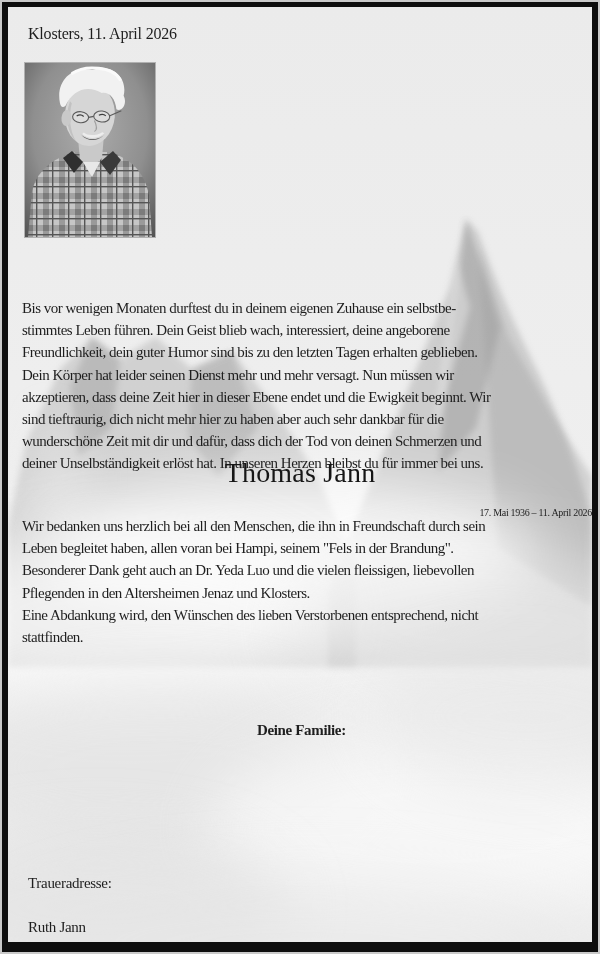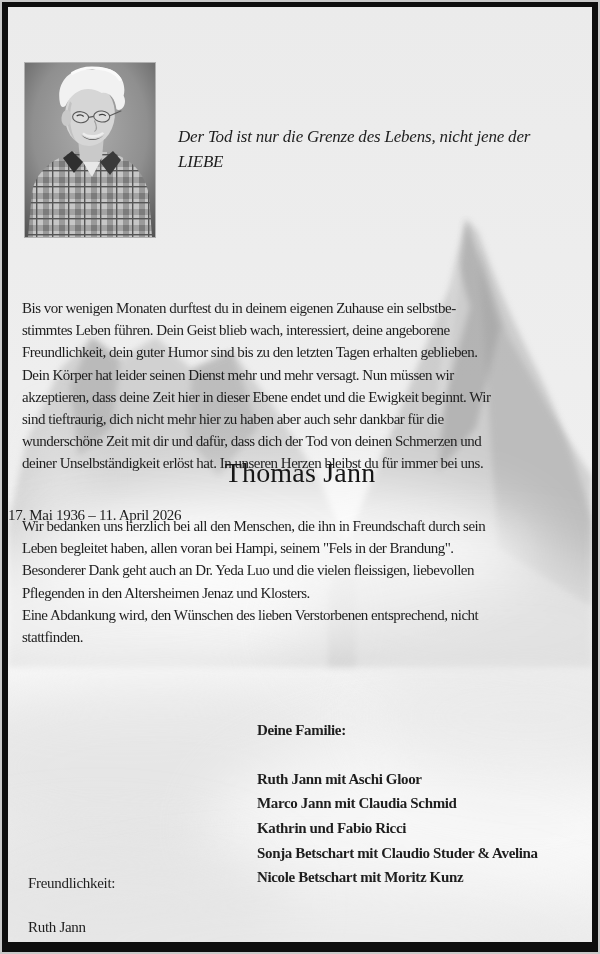--- a/index.html
+++ b/index.html
@@ -37,22 +37,22 @@
     white-space:pre-line;
   }
   .para1{top:258px;margin-top:32px;}
   .para2{top:508px;}
 
   .title{
     position:absolute; left:0; right:0; top:450px; text-align:center;
     font-size:28px; letter-spacing:0.2px; color:#161616;
   }
   .lifespan{
-    position:absolute; left:0; right:0; top:500px; text-align:left;
-    font-size:15px; letter-spacing:-0.3px;
+    position:absolute; left:0; right:0; top:500px; text-align:right;
+    font-size:10px; letter-spacing:-0.3px;
   }
 
   .family{
     position:absolute; left:249px; top:686px;
     font-size:15px; line-height:24.6px; letter-spacing:-0.35px;
     white-space:pre-line;
     font-weight:bold;
   }
   .family .label{white-space:normal;}
 
@@ -98,20 +98,21 @@
 
       <ellipse cx="150" cy="760" rx="210" ry="90" fill="#dcdcdc" opacity="0.45" filter="url(#b4)"></ellipse>
       <ellipse cx="430" cy="820" rx="230" ry="100" fill="#ffffff" opacity="0.55" filter="url(#b4)"></ellipse>
       <ellipse cx="90" cy="900" rx="190" ry="75" fill="#dedede" opacity="0.5" filter="url(#b4)"></ellipse>
       <ellipse cx="520" cy="710" rx="160" ry="80" fill="#e2e2e2" opacity="0.45" filter="url(#b4)"></ellipse>
       <ellipse cx="300" cy="935" rx="300" ry="70" fill="#e6e6e6" opacity="0.5" filter="url(#b4)"></ellipse>
     </svg>
 
     <div class="content">
 
+      <div class="dateline">Klosters, 11. April 2026</div>
 
       <div class="photo">
         <svg viewBox="0 0 130 174" aria-hidden="true">
           <defs>
             <radialGradient id="pbg" cx="50%" cy="38%" r="80%">
               <stop offset="0%" stop-color="#ababab"></stop>
               <stop offset="55%" stop-color="#8f8f8f"></stop>
               <stop offset="100%" stop-color="#525252"></stop>
             </radialGradient>
             <pattern id="plaid" patternUnits="userSpaceOnUse" width="16" height="16">
@@ -148,22 +149,20 @@
 
             <path d="M52,54 q4,-2.5 7,0" stroke="#3c3c3c" stroke-width="1.2" fill="none"></path>
             <path d="M74,51.5 q4,-2.5 7,0" stroke="#3c3c3c" stroke-width="1.2" fill="none"></path>
             <path d="M70,57 C73,62 74,66 71,68" stroke="#a0a0a0" stroke-width="1.2" fill="none"></path>
             <path d="M57,71 C64,80 77,78 83,68 C78,77 64,79 57,71 Z" fill="#4a4a4a"></path>
             <path d="M59,71.5 C65,76.5 76,75.5 81,69 L79,68 C73,72.5 64,73 60.5,70 Z" fill="#ededed"></path>
           </g>
         </svg>
       </div>
 
-      <div class="quote">Der Tod ist nur die Grenze des Lebens, nicht jene der
-LIEBE</div>
 
       <div class="para para1">Bis vor wenigen Monaten durftest du in deinem eigenen Zuhause ein selbstbe-
 stimmtes Leben führen.  Dein Geist blieb wach, interessiert, deine angeborene
 Freundlichkeit, dein guter Humor sind bis zu den letzten Tagen erhalten geblieben.
 Dein Körper hat leider seinen Dienst mehr und mehr versagt. Nun müssen wir
 akzeptieren, dass deine Zeit hier in dieser Ebene endet und die Ewigkeit beginnt. Wir
 sind tieftraurig, dich nicht mehr hier zu haben aber auch sehr dankbar für die
 wunderschöne Zeit mit dir und dafür, dass dich der Tod von deinen Schmerzen und
 deiner Unselbständigkeit erlöst hat. In unseren Herzen bleibst du für immer bei uns.</div>
 
@@ -173,29 +172,24 @@
 
       <div class="para para2">Wir bedanken uns herzlich bei all den Menschen, die ihn in Freundschaft durch sein
 Leben begleitet haben, allen voran bei Hampi, seinem "Fels in der Brandung".
 Besonderer Dank geht auch an Dr. Yeda Luo und die vielen fleissigen, liebevollen
 Pflegenden in den Altersheimen Jenaz und Klosters.
 Eine Abdankung wird, den Wünschen des lieben Verstorbenen entsprechend, nicht
 stattfinden.</div>
 
       <div class="family">
         <div class="label">Deine Familie:</div>
-        <div>Ruth Jann mit Aschi Gloor
-Marco Jann mit Claudia Schmid
-Kathrin und Fabio Ricci
-Sonja Betschart mit Claudio Studer &amp; Avelina
-Nicole Betschart mit Moritz Kunz</div>
       </div>
 
       <div class="address">
-        <div>Freundlichkeit:</div>
+        <div>Traueradresse:</div>
         <div>Ruth Jann
 Obermülistrasse 77
 8320 Fehraltorf</div>
       </div>
 
     </div>
   </div>
 </div>
 
 </body></html>

